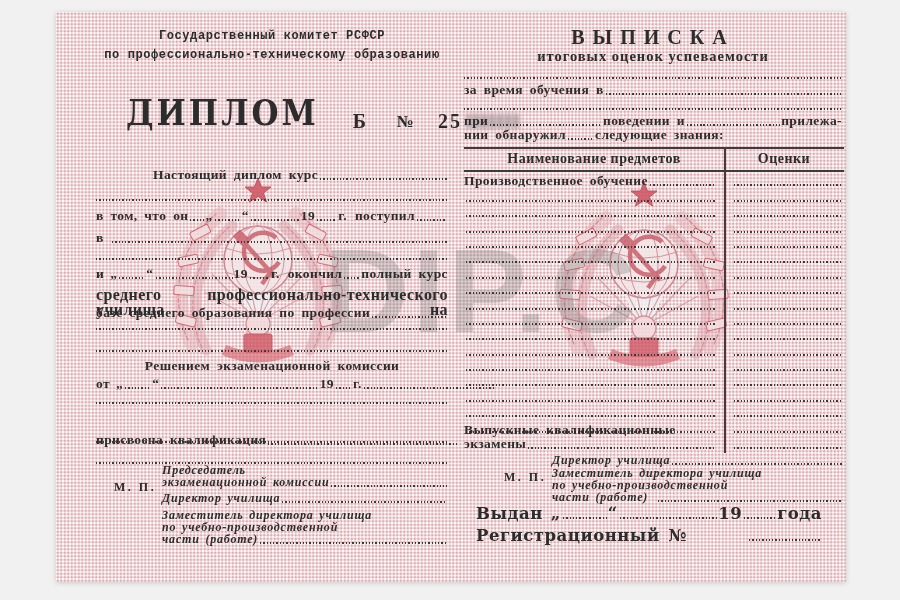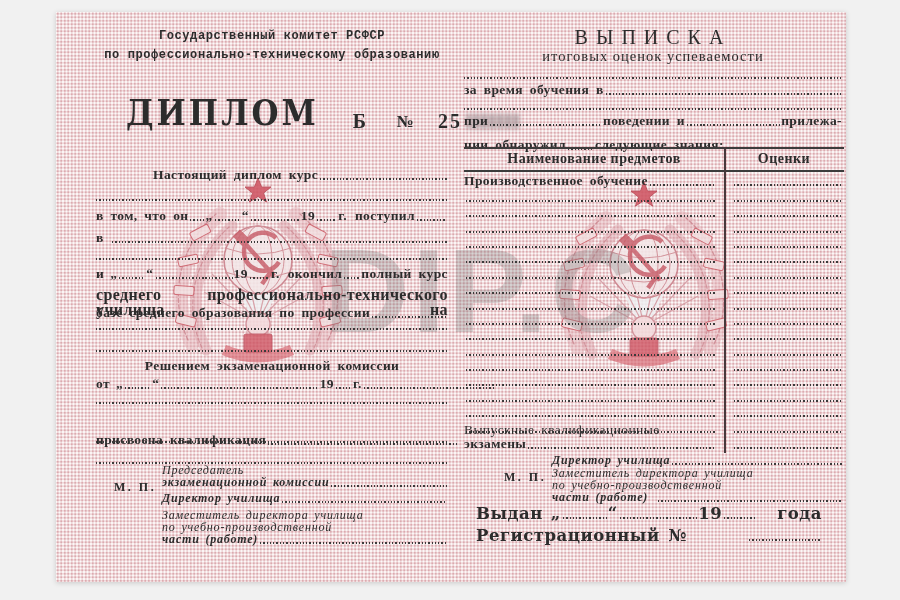--- a/index.html
+++ b/index.html
@@ -40,21 +40,21 @@
        background:repeating-linear-gradient(90deg,#9d8e92 0 4px,#c6b4b7 4px 8px);filter:blur(2.3px);}
   .hline{position:absolute;height:2px;background:#3c3c3c;z-index:3;}
   .vline{position:absolute;width:1.5px;background:#47393c;z-index:3;}
   .thead{position:absolute;z-index:3;display:flex;font-weight:700;font-size:14px;letter-spacing:0.5px;}
   .trow{display:flex;align-items:flex-end;height:15.4px;}
   .tl{width:252px;display:flex;align-items:flex-end;font-weight:700;font-size:13.5px;
       letter-spacing:0.4px;word-spacing:3px;line-height:15px;white-space:nowrap;text-align:center;}
   .tgap{width:16px;}
   .tr{width:110px;display:flex;align-items:flex-end;}
   .mp{position:absolute;z-index:3;font-weight:700;font-size:12px;letter-spacing:2.5px;}
-  .lbl{position:absolute;z-index:3;font-weight:400;}
+  .lbl{position:absolute;z-index:3;font-weight:700;}
 </style>
 </head>
 <body>
 
 <div class="stage">
  <div class="doc">
 
   <div class="emblem" style="left:96px;top:162px">
 <svg viewBox="0 0 212 196" width="212" height="196" xmlns="http://www.w3.org/2000/svg" style="opacity:.88">
  <g stroke-linecap="round" fill="none">
@@ -266,21 +266,21 @@
   </div>
   <div class="drow" style="left:408px;top:96px;width:378px"></div>
 
   <div class="row" style="left:408px;top:101px;width:378px">
     <span>при</span>
     <span class="dots f12"></span>
     <span>поведении и</span>
     <span class="dots f1"></span>
     <span>прилежа-</span>
   </div>
-  <div class="row" style="left:408px;top:125px;width:378px">
+  <div class="row" style="left:408px;top:115px;width:378px">
     <span>нии обнаружил</span>
     <span class="dots" style="width:26px"></span>
     <span>следующие знания:</span>
   </div>
 
   <div class="hline" style="left:408px;top:135px;width:380px"></div>
   <div class="thead" style="left:408px;top:139px;width:380px">
     <span class="centered" style="width:260px">Наименование предметов</span>
     <span class="centered" style="width:120px">Оценки</span>
   </div>
@@ -471,21 +471,21 @@
   </div>
 
   <div class="row big" style="left:420px;top:494px;width:346px;font-weight:700">
     <span>Выдан</span>
     <span style="margin-left:8px">„</span>
     <span class="dots" style="width:44px"></span>
     <span>“</span>
     <span class="dots f1"></span>
     <span>19</span>
     <span class="dots" style="width:32px"></span>
-    <span style="margin-left:20px">года</span>
+    <span style="margin-left:0">года</span>
   </div>
   <div class="row big" style="left:420px;top:516px;width:346px;font-weight:700">
     <span>Регистрационный №</span>
     <span class="dots" style="width:72px"></span>
   </div>
 
  </div>
 </div>
 
 </body></html>

